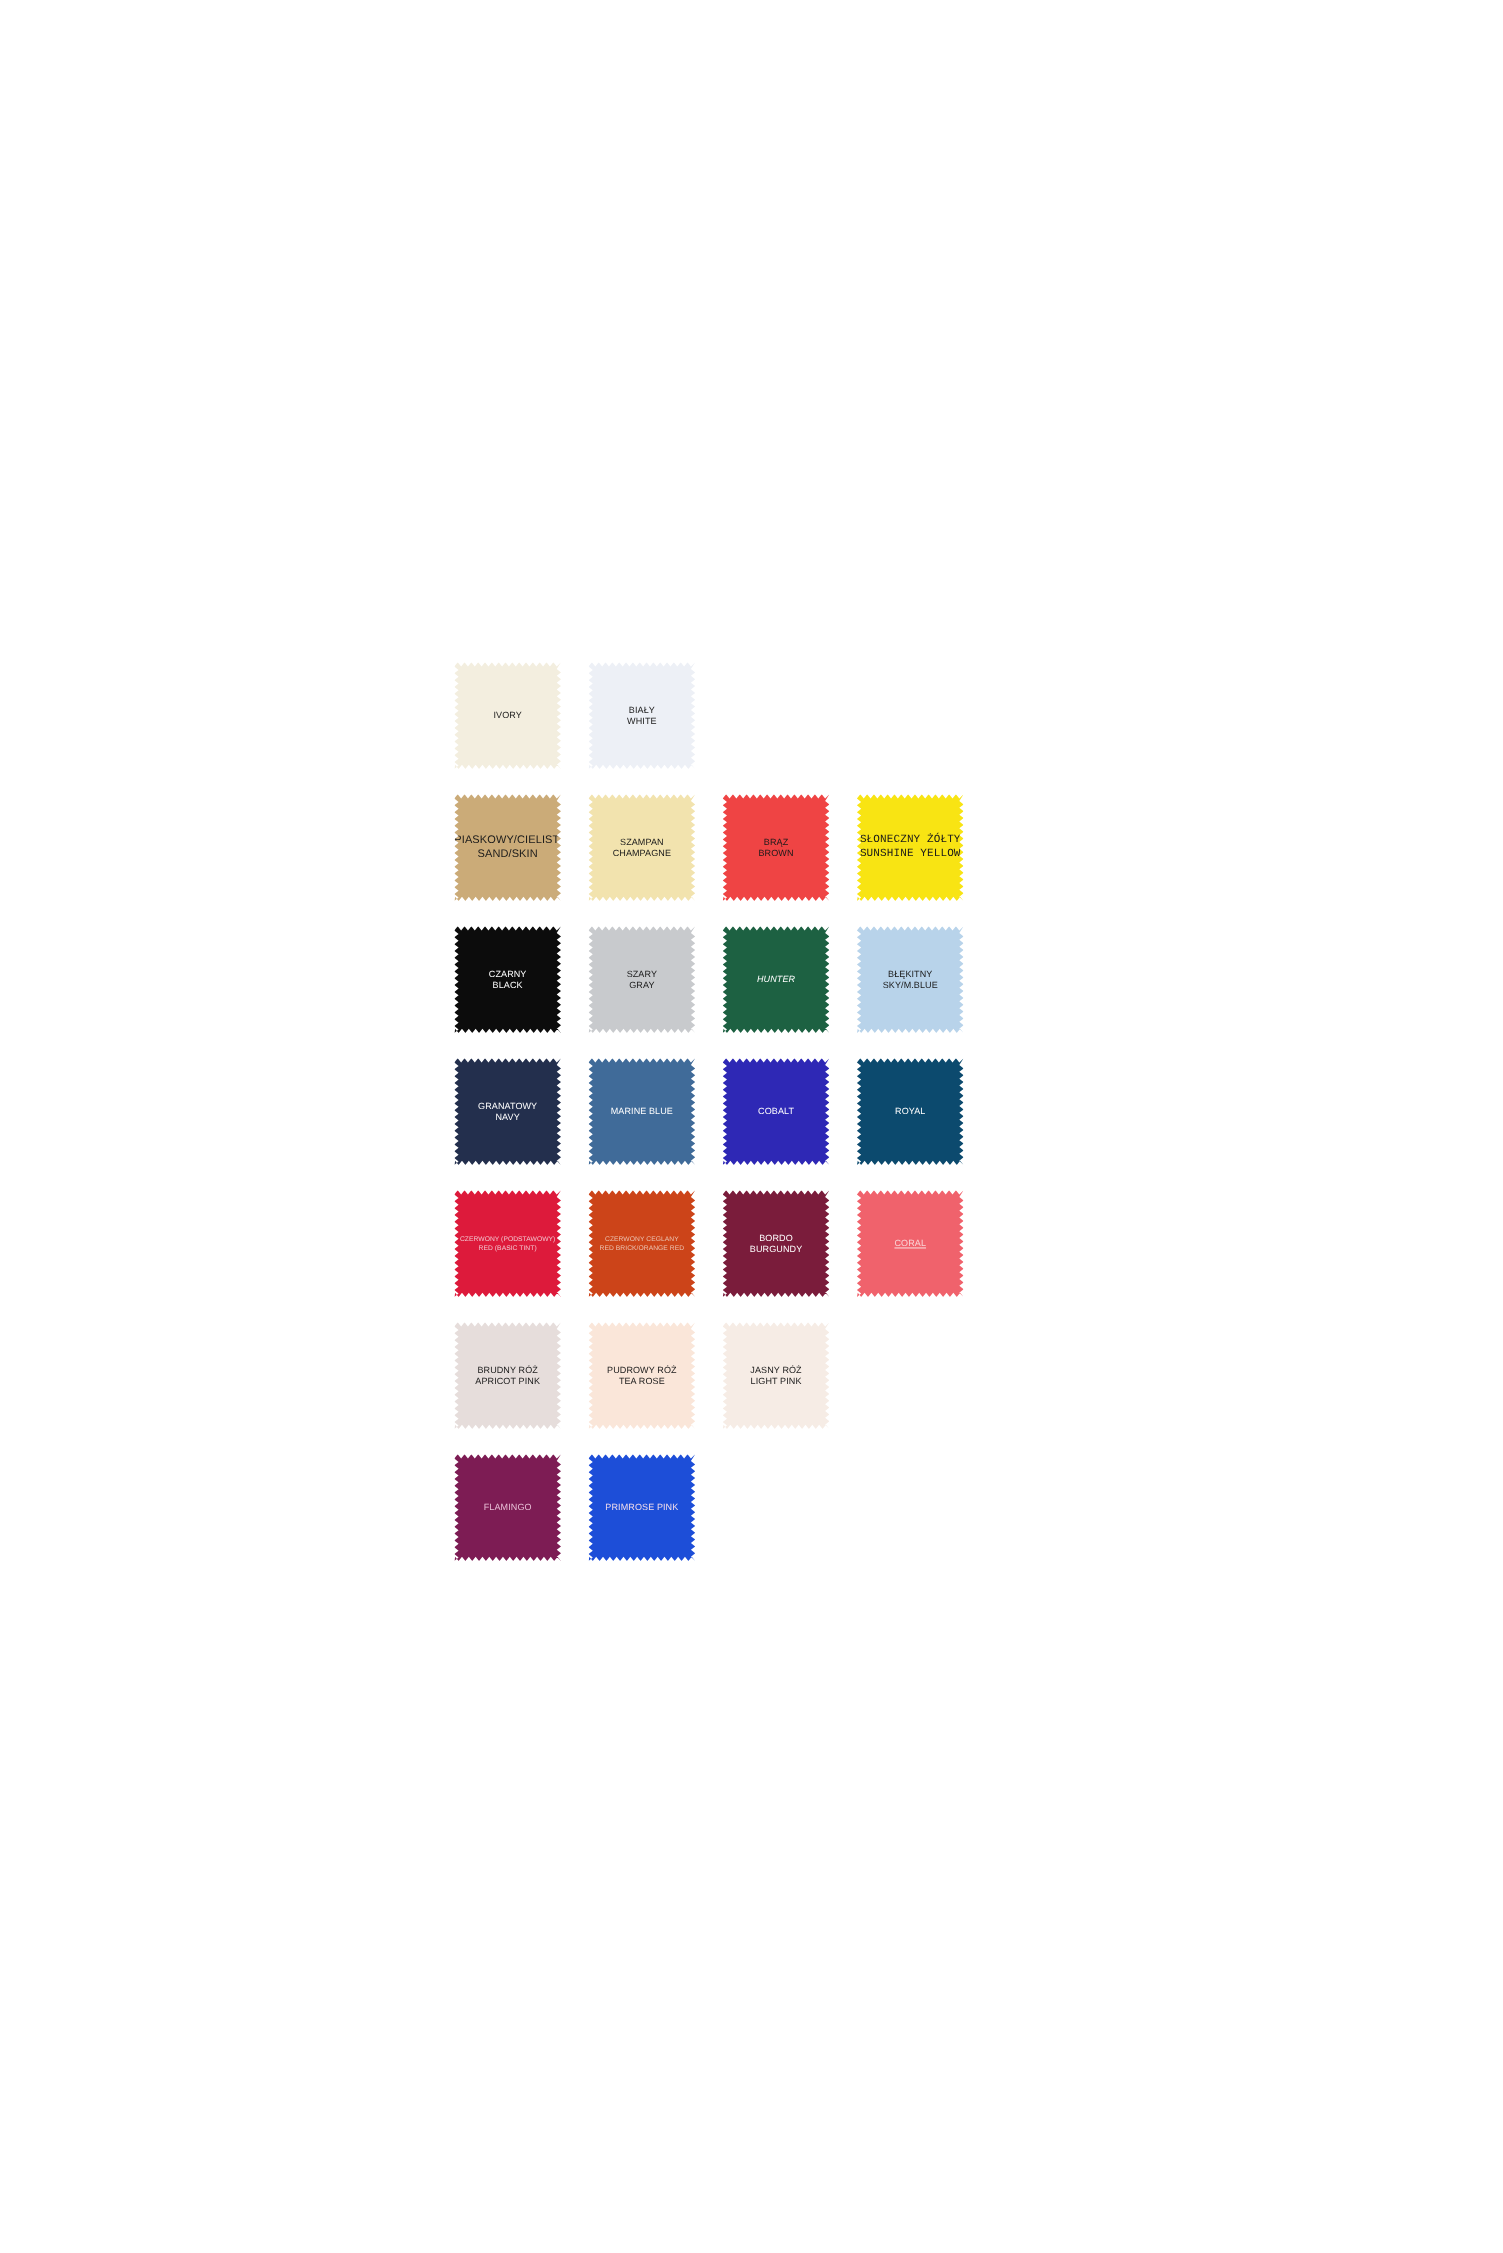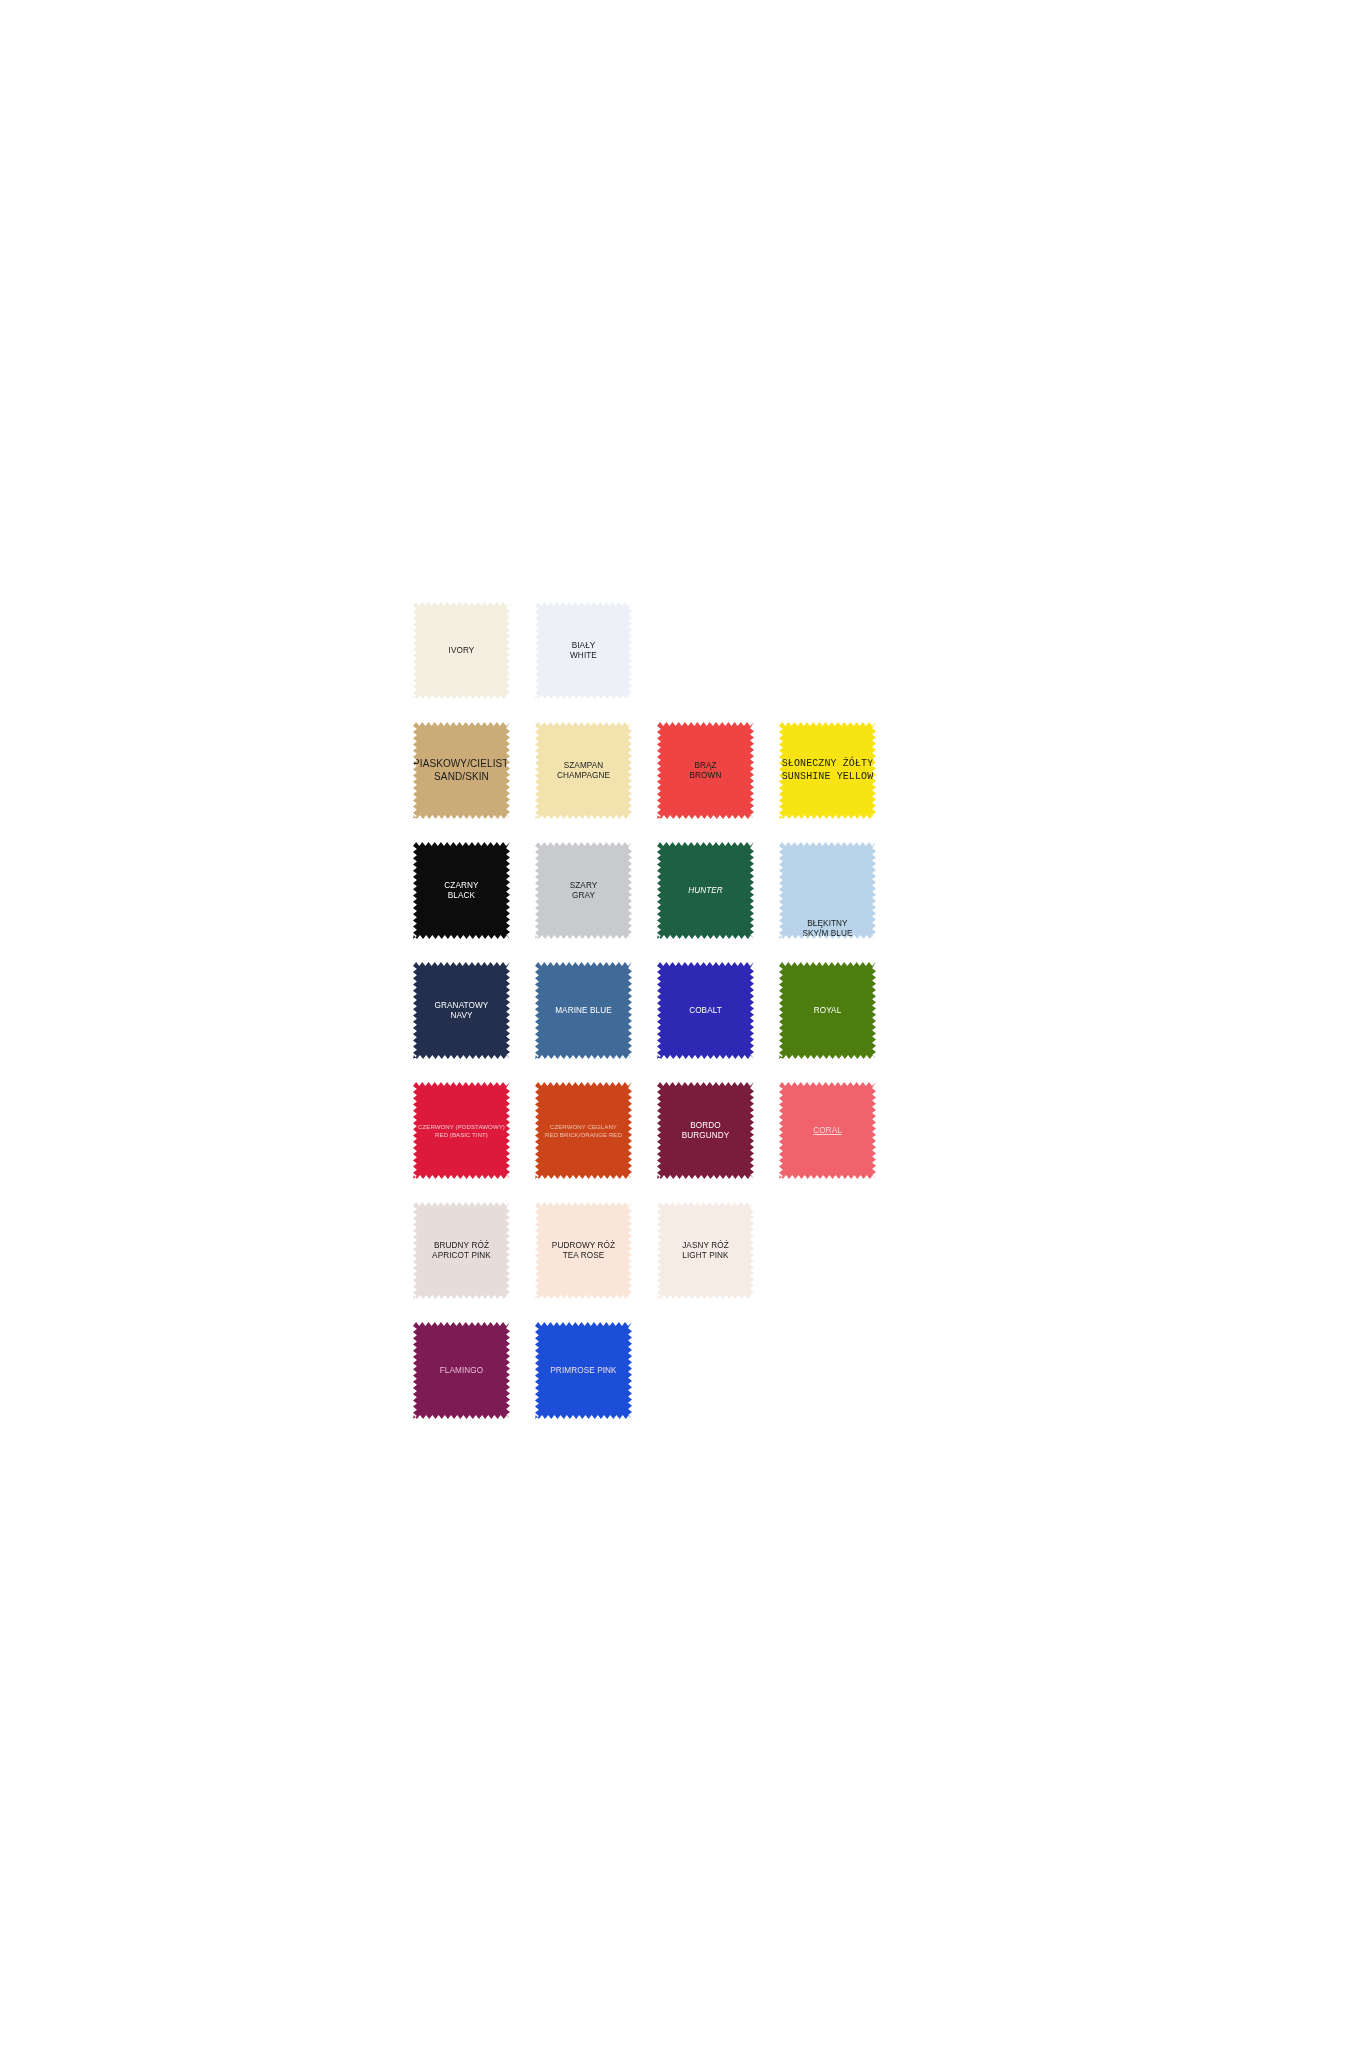--- a/index.html
+++ b/index.html
@@ -170,21 +170,21 @@
           <div class="chip-label sz-md" style="color: rgb(26, 26, 26);">SZARY
 GRAY</div>
         </div>
       </div>
       <div class="swatch-cell">
         <div class="chip" style="background: rgb(29, 97, 66); font-style: italic;">
           <div class="chip-label sz-md" style="color: rgb(255, 255, 255);">HUNTER</div>
         </div>
       </div>
       <div class="swatch-cell">
-        <div class="chip" style="background: rgb(184, 211, 234); align-items: flex-end;">
+        <div class="chip" style="background: rgb(184, 211, 234);">
           <div class="chip-label sz-md" style="color: rgb(26, 26, 26);">BŁĘKITNY
 SKY/M.BLUE</div>
         </div>
       </div>
     </div>
     <div class="swatch-row">
       <div class="swatch-cell">
         <div class="chip" style="background: rgb(35, 47, 77);">
           <div class="chip-label sz-md" style="color: rgb(255, 255, 255);">GRANATOWY
 NAVY</div>
@@ -194,21 +194,21 @@
         <div class="chip" style="background: rgb(64, 107, 153);">
           <div class="chip-label sz-md" style="color: rgb(255, 255, 255);">MARINE BLUE</div>
         </div>
       </div>
       <div class="swatch-cell">
         <div class="chip" style="background: rgb(46, 40, 181);">
           <div class="chip-label sz-md" style="color: rgb(255, 255, 255);">COBALT</div>
         </div>
       </div>
       <div class="swatch-cell">
-        <div class="chip" style="background: #4d7c0f;">
+        <div class="chip" style="background: #0c4a6e;">
           <div class="chip-label sz-md" style="color: rgb(255, 255, 255);">ROYAL</div>
         </div>
       </div>
     </div>
     <div class="swatch-row">
       <div class="swatch-cell">
         <div class="chip" style="background: rgb(221, 26, 59);">
           <div class="chip-label sz-xs" style="color: rgb(242, 196, 206);">CZERWONY (PODSTAWOWY)
 RED (BASIC TINT)</div>
         </div>

